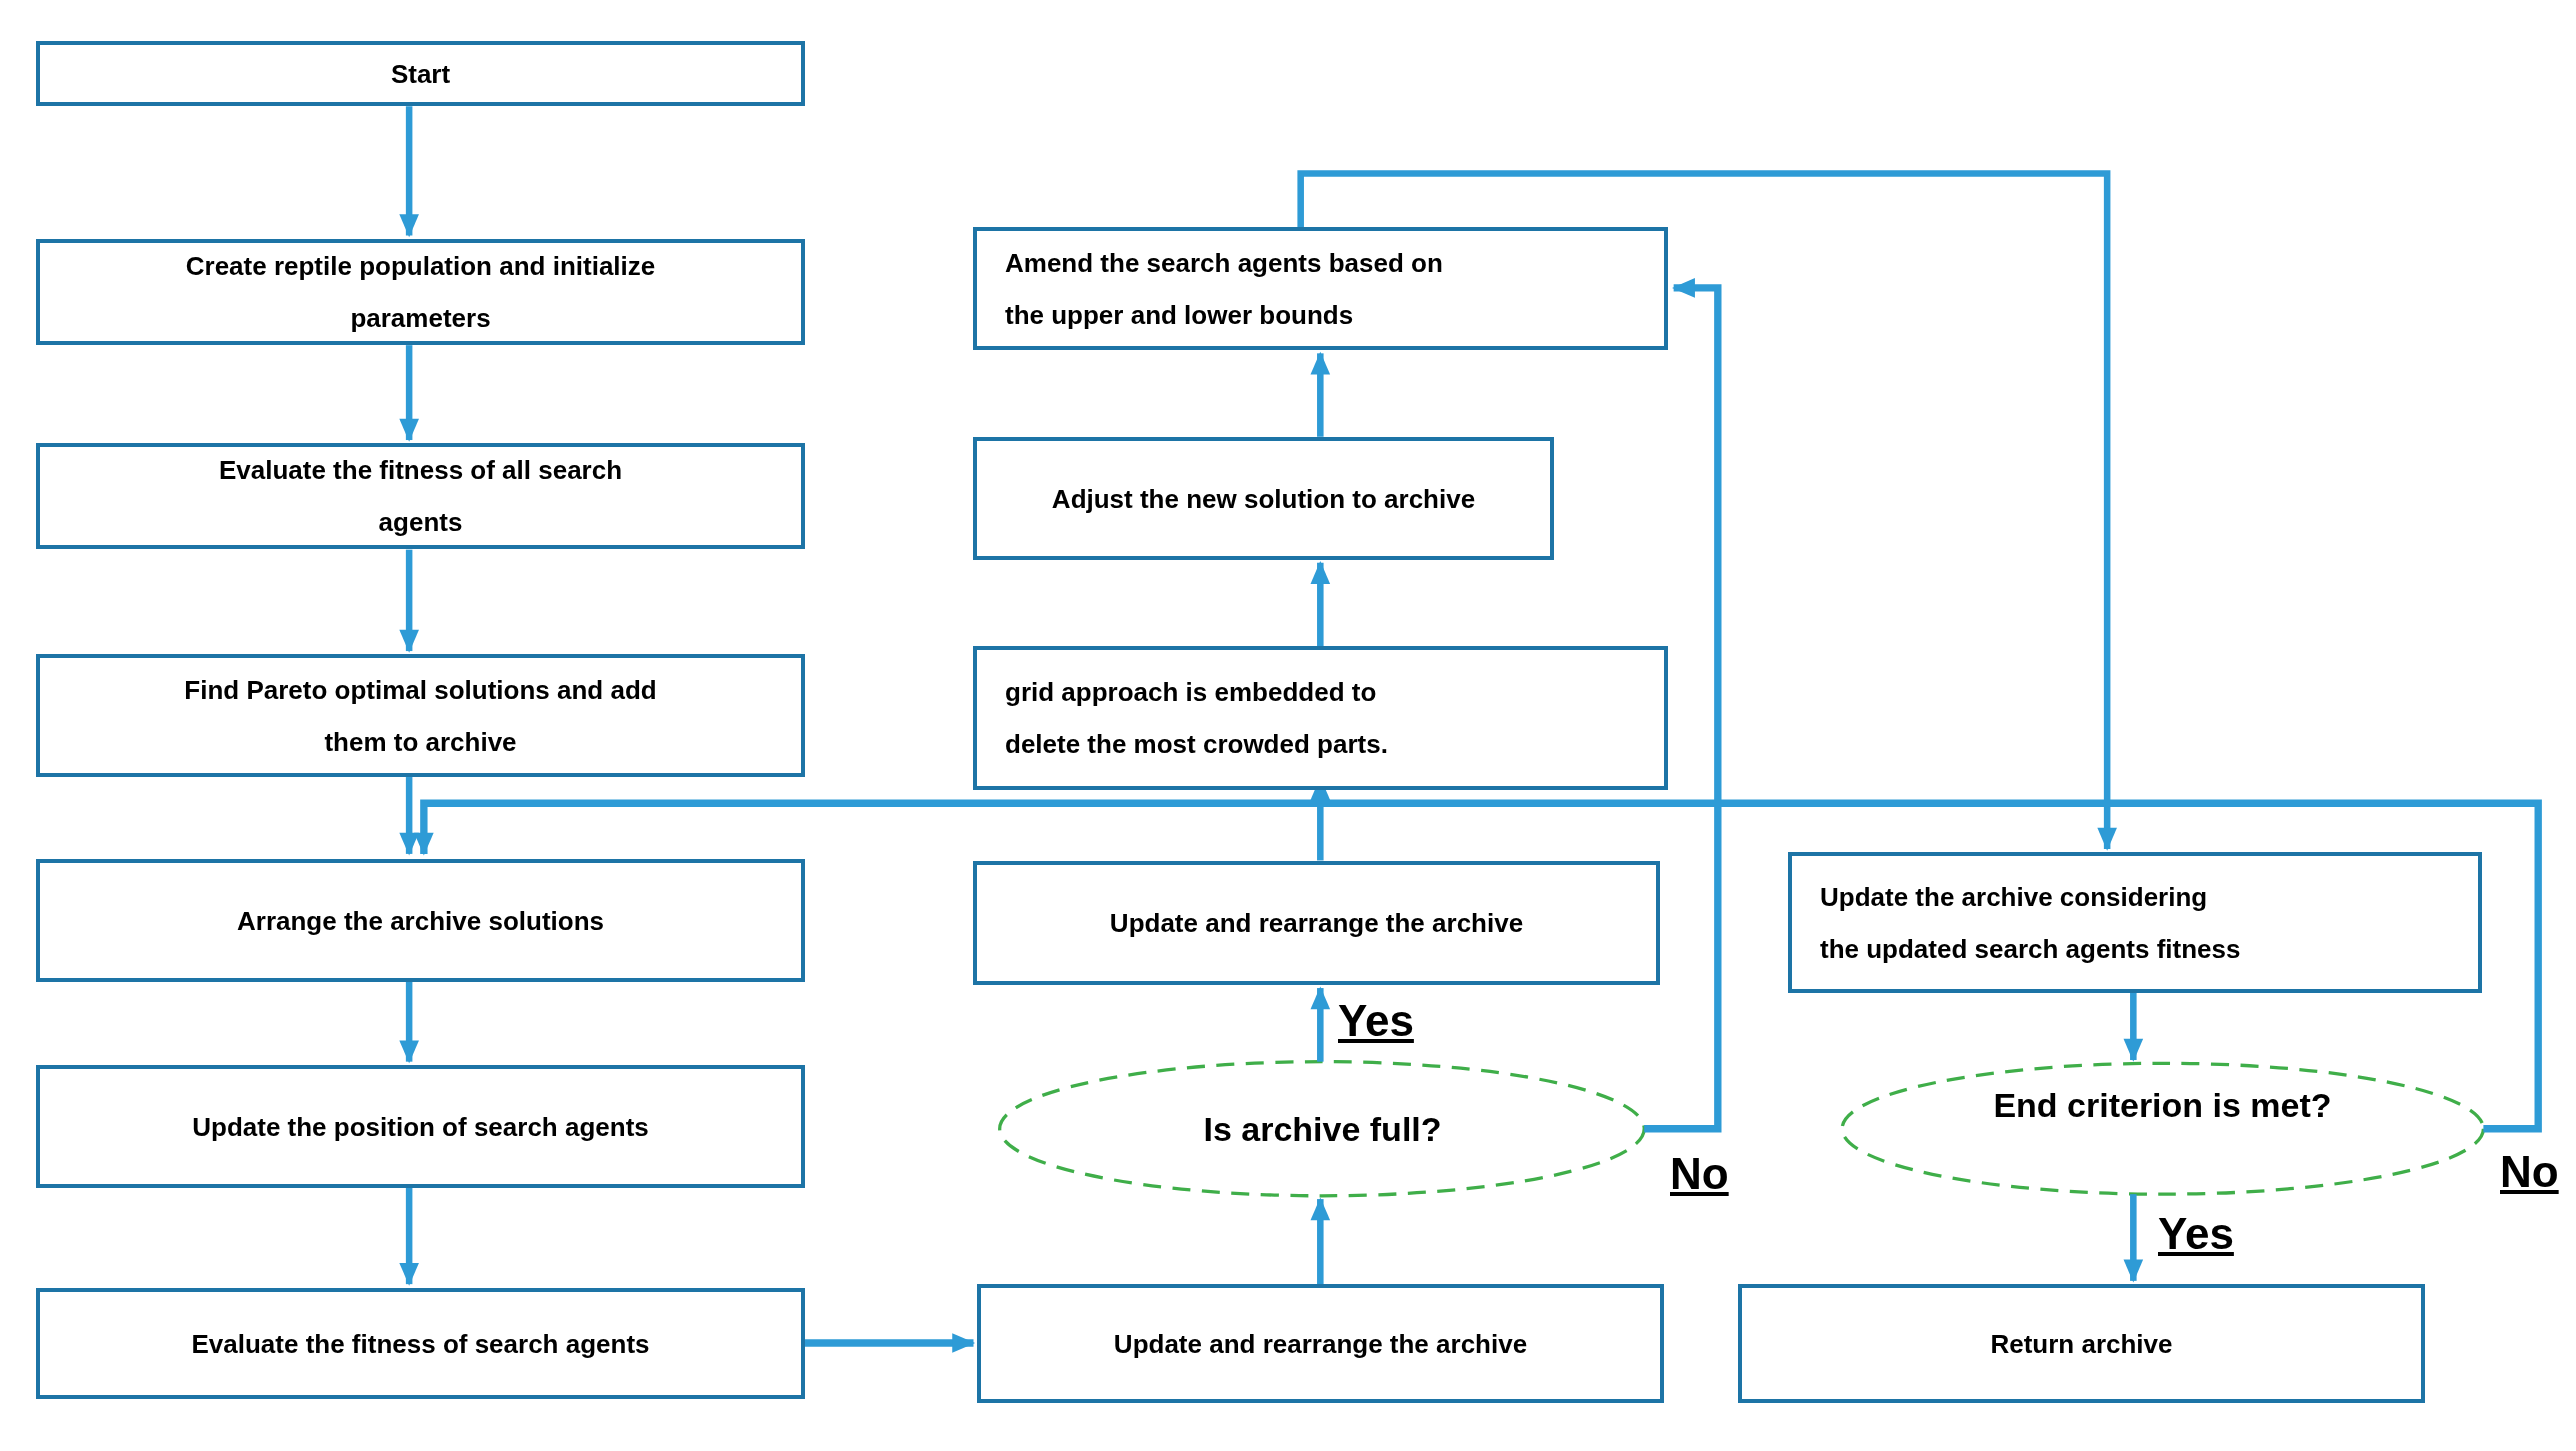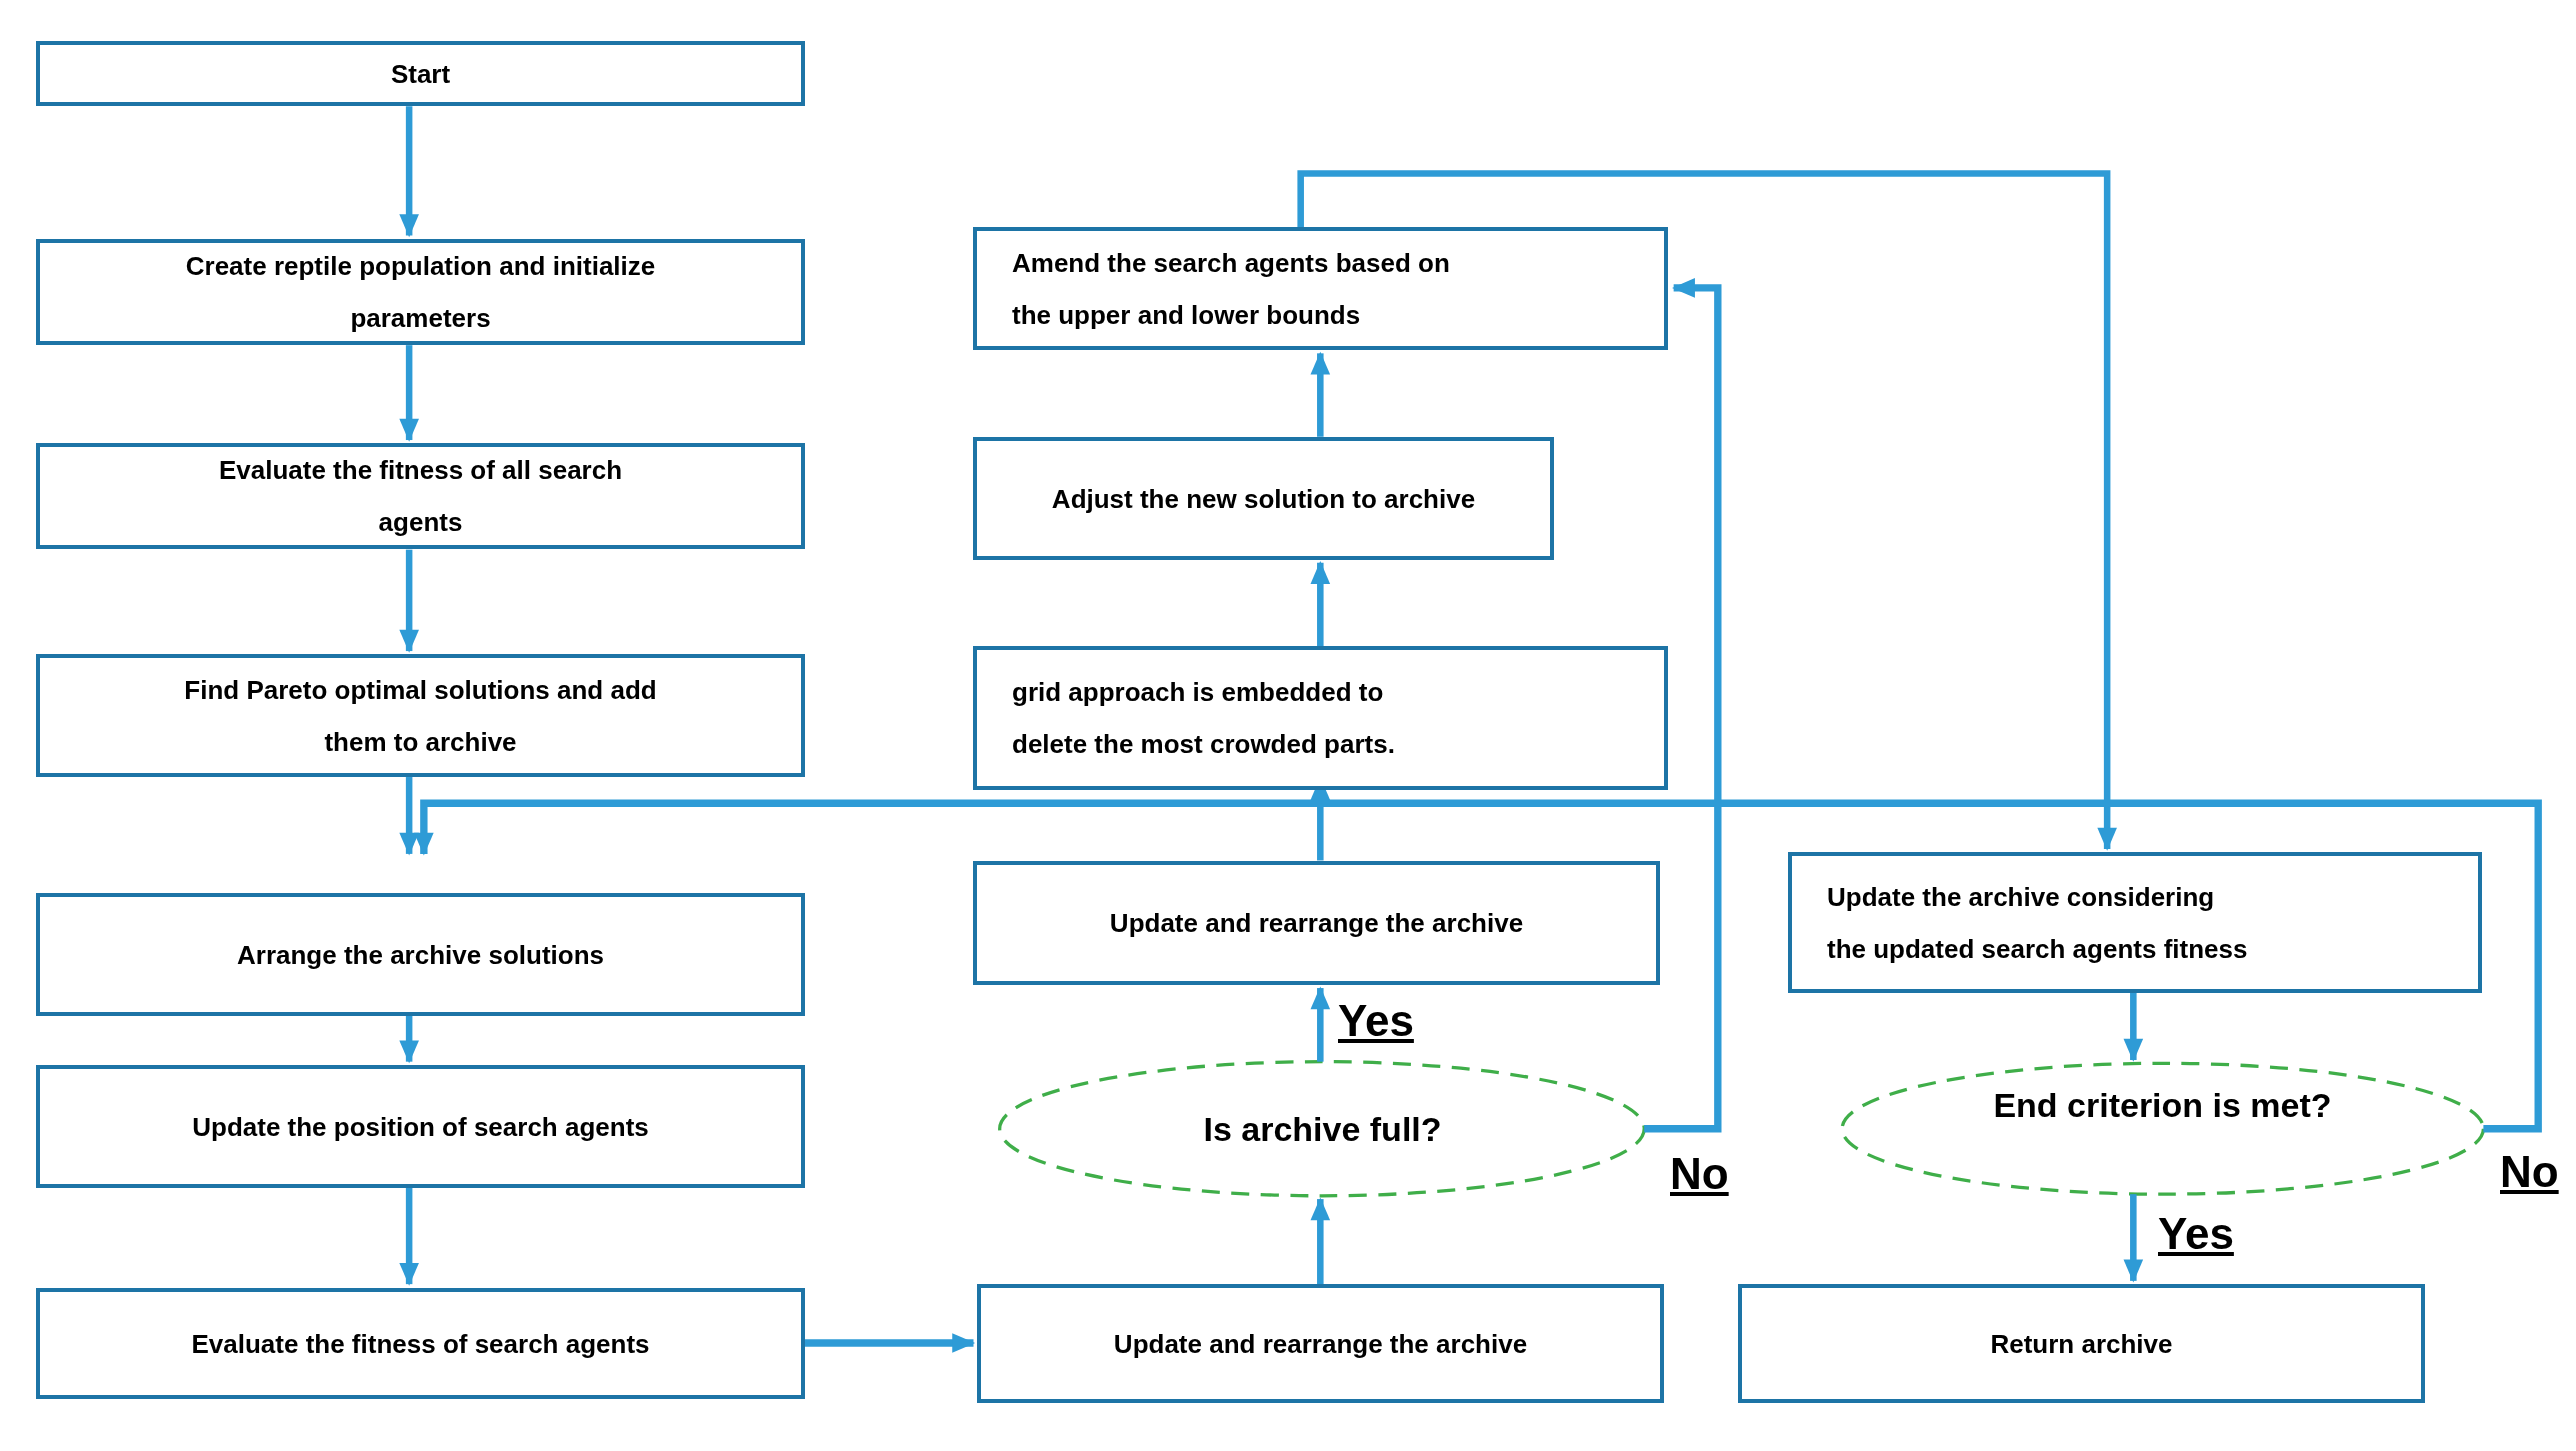--- a/index.html
+++ b/index.html
@@ -26,21 +26,21 @@
     position:absolute;
     box-sizing:border-box;
     background:#ffffff;
     border:4.1px solid var(--process-border);
     display:flex;flex-direction:column;justify-content:center;
     text-align:center;
     color:var(--text);
     font-size:26px;font-weight:700;line-height:52px;
   }
   .node .ln{display:block;}
-  .node.align-left{text-align:left;padding-left:35px;padding-right:11.5px;}
+  .node.align-left{text-align:left;padding-left:28px;padding-right:11.5px;}
   .decision-label{
     position:absolute;
     display:flex;align-items:center;justify-content:center;
     color:var(--text);
     font-size:34px;font-weight:700;
   }
   .edge-label{
     position:absolute;
     color:var(--text);
     font-size:44px;font-weight:700;
@@ -100,21 +100,21 @@
   <div class="node" style="left:36px;top:443px;width:769px;height:106px;">
     <span class="ln">Evaluate the fitness of all search</span>
     <span class="ln">agents</span>
   </div>
 
   <div class="node" style="left:36px;top:654px;width:769px;height:123px;">
     <span class="ln">Find Pareto optimal solutions and add</span>
     <span class="ln">them to archive</span>
   </div>
 
-  <div class="node" style="left:36px;top:859px;width:769px;height:123px;margin-top:34px;">
+  <div class="node" style="left:36px;top:859px;width:769px;height:123px;">
     <span class="ln">Arrange the archive solutions</span>
   </div>
 
   <div class="node" style="left:36px;top:1065px;width:769px;height:123px;">
     <span class="ln">Update the position of search agents</span>
   </div>
 
   <div class="node" style="left:36px;top:1288px;width:769px;height:111px;">
     <span class="ln">Evaluate the fitness of search agents</span>
   </div>

